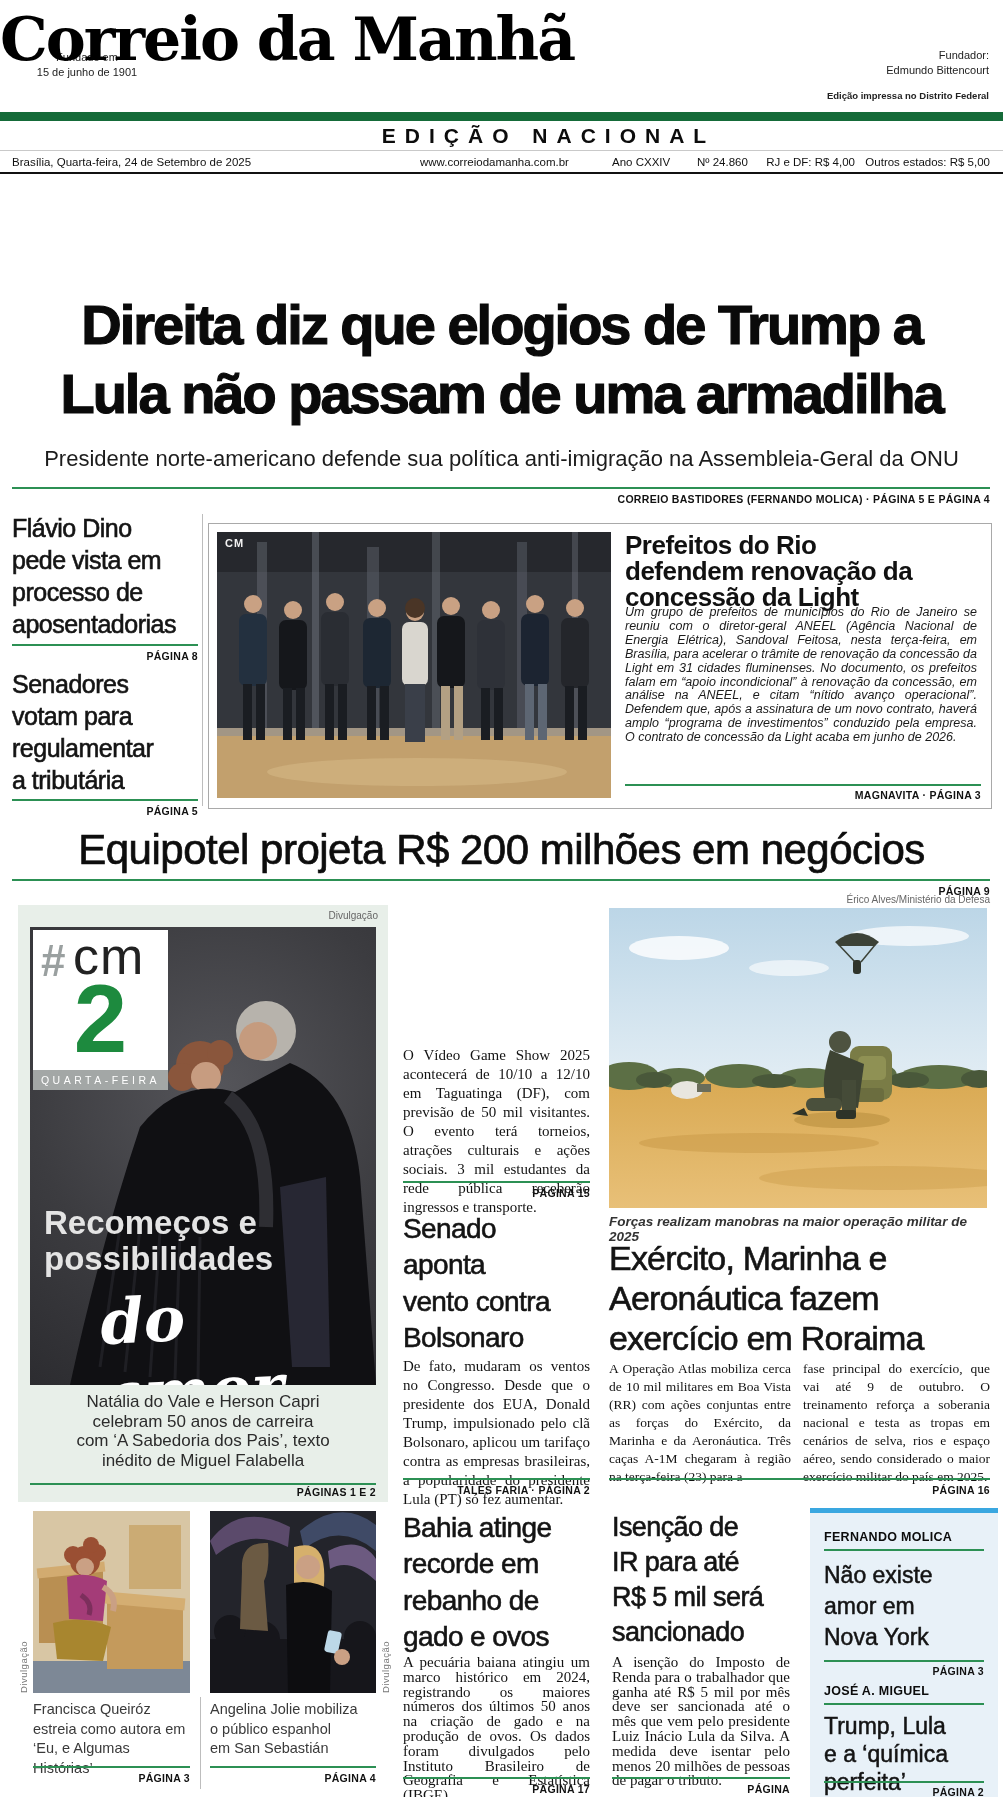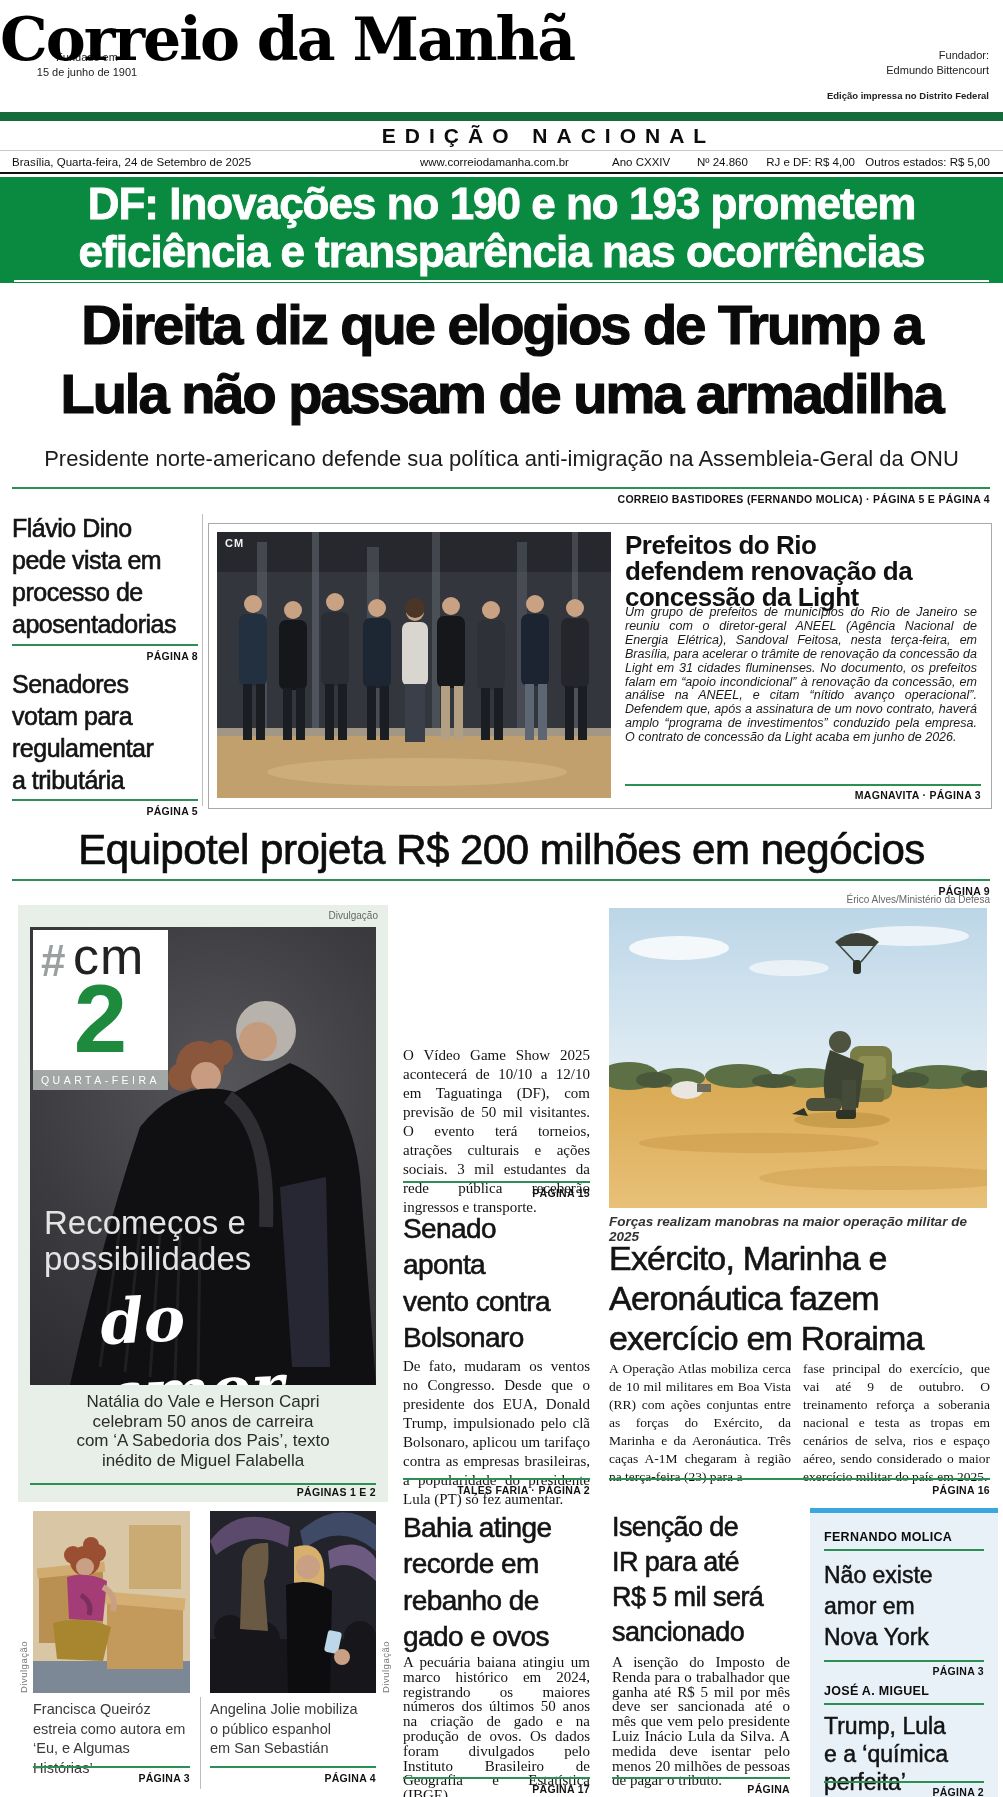--- a/index.html
+++ b/index.html
@@ -43,27 +43,20 @@
 
   <div class="abs" style="left:12px;top:156px;font-size:11.5px;color:#111;">Brasília, Quarta-feira, 24 de Setembro de 2025</div>
   <div class="abs" style="left:420px;top:156px;font-size:11.5px;color:#111;">www.correiodamanha.com.br</div>
   <div class="abs" style="left:612px;top:156px;font-size:11.5px;color:#111;">Ano CXXIV</div>
   <div class="abs" style="left:697px;top:156px;font-size:11.5px;color:#111;">Nº 24.860</div>
   <div class="abs" style="right:148px;top:156px;font-size:11.5px;color:#111;">RJ e DF: R$ 4,00</div>
   <div class="abs" style="right:13px;top:156px;font-size:11.5px;color:#111;">Outros estados: R$ 5,00</div>
 
   <div class="abs" style="left:0;top:172px;width:1003px;height:2px;background:#111;"></div>
 
-  <div class="abs" style="left:0;top:177px;width:1003px;height:106px;background:#0a8a41;">
-    <div class="pre" style="padding-top:3px;text-align:center;color:#fff;font-size:44px;line-height:1.1;font-weight:700;
-         letter-spacing:-1px;-webkit-text-stroke:0.8px #fff;">DF: Inovações no 190 e no 193 prometem
-eficiência e transparência nas ocorrências</div>
-    <div style="height:2px;background:#fff;margin:3px 14px 0 14px;"></div>
-    <div style="padding:3px 14px 0 0;text-align:right;color:#fff;font-size:10.5px;font-weight:700;letter-spacing:.3px;">BRASILIANAS (WILLIAM FRANÇA) · PÁGINA 13</div>
-  </div>
 
   <div class="abs pre" style="left:0;top:290px;width:1003px;text-align:center;font-size:56px;line-height:1.24;
        font-weight:700;letter-spacing:-2px;color:#0a0a0a;-webkit-text-stroke:1.2px #0a0a0a;">Direita diz que elogios de Trump a
 Lula não passam de uma armadilha</div>
 
   <div class="abs" style="left:0;top:446px;width:1003px;text-align:center;font-size:22px;color:#1c1c1c;">Presidente norte-americano defende sua política anti-imigração na Assembleia-Geral da ONU</div>
 
   <div class="abs grule" style="left:12px;top:487px;width:978px;"></div>
   <div class="abs pageref" style="left:12px;top:493px;width:978px;">CORREIO BASTIDORES (FERNANDO MOLICA) · PÁGINA 5 E PÁGINA 4</div>
 
@@ -191,21 +184,21 @@
       </svg>
 
       <div class="abs" style="left:3px;top:3px;width:135px;height:160px;background:#fff;">
         <div style="position:absolute;left:8px;top:6px;font-size:44px;font-weight:700;color:#9aa0a0;">#</div>
         <div style="position:absolute;left:40px;top:-4px;font-size:52px;color:#222;letter-spacing:1px;">cm</div>
         <div style="position:absolute;left:0;top:34px;width:135px;text-align:center;font-size:96px;font-weight:700;color:#1d8a3e;">2</div>
         <div style="position:absolute;left:0;bottom:0;width:135px;height:20px;background:#a3a7a6;color:#fff;
              font-size:10.5px;font-weight:400;letter-spacing:3.5px;text-align:center;line-height:20px;">QUARTA-FEIRA</div>
       </div>
 
-      <div class="abs pre" style="left:14px;top:278px;font-size:33px;line-height:1.08;color:#e4e4e4;font-weight:400;">Recomeços e
+      <div class="abs pre" style="left:14px;top:278px;font-size:33px;line-height:1.08;color:#e4e4e4;font-weight:700;">Recomeços e
 possibilidades</div>
       <div class="abs" style="left:72px;top:352px;font-family:'DejaVu Serif',serif;font-style:italic;font-weight:700;
            font-size:62px;color:#fff;transform:rotate(-3deg);">do amor</div>
     </div>
 
     <div class="abs pre" style="left:0;top:487px;width:370px;text-align:center;font-size:17px;line-height:19.5px;color:#2b2b2b;">Natália do Vale e Herson Capri
 celebram 50 anos de carreira
 com ‘A Sabedoria dos Pais’, texto
 inédito de Miguel Falabella</div>
 

